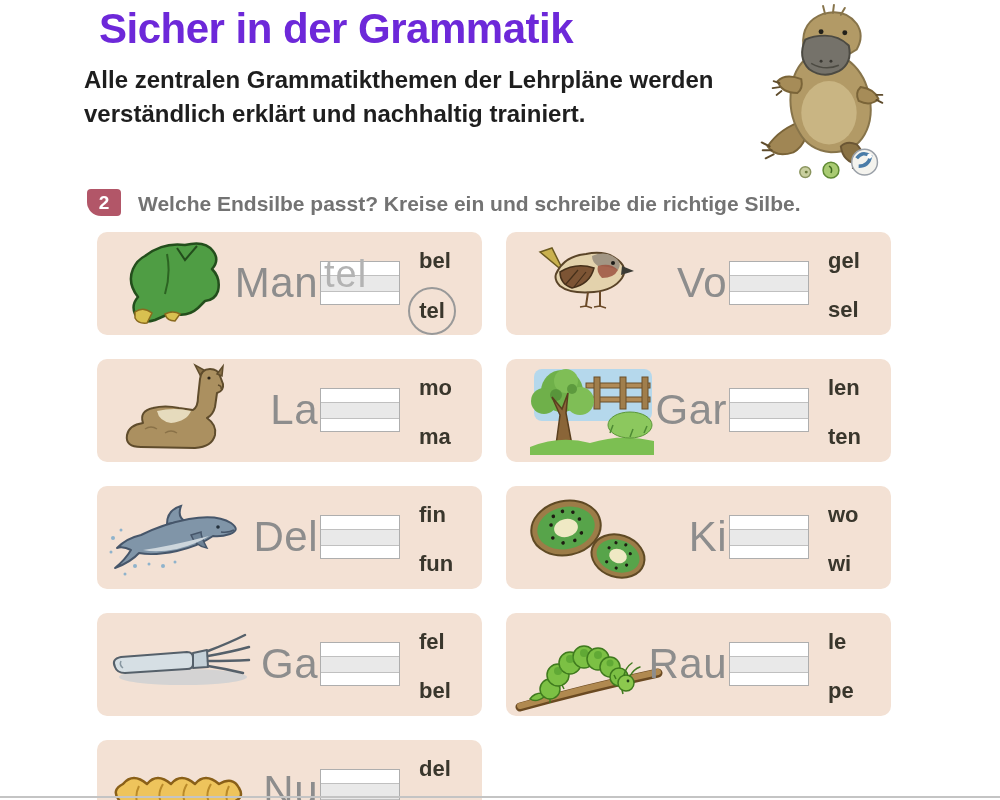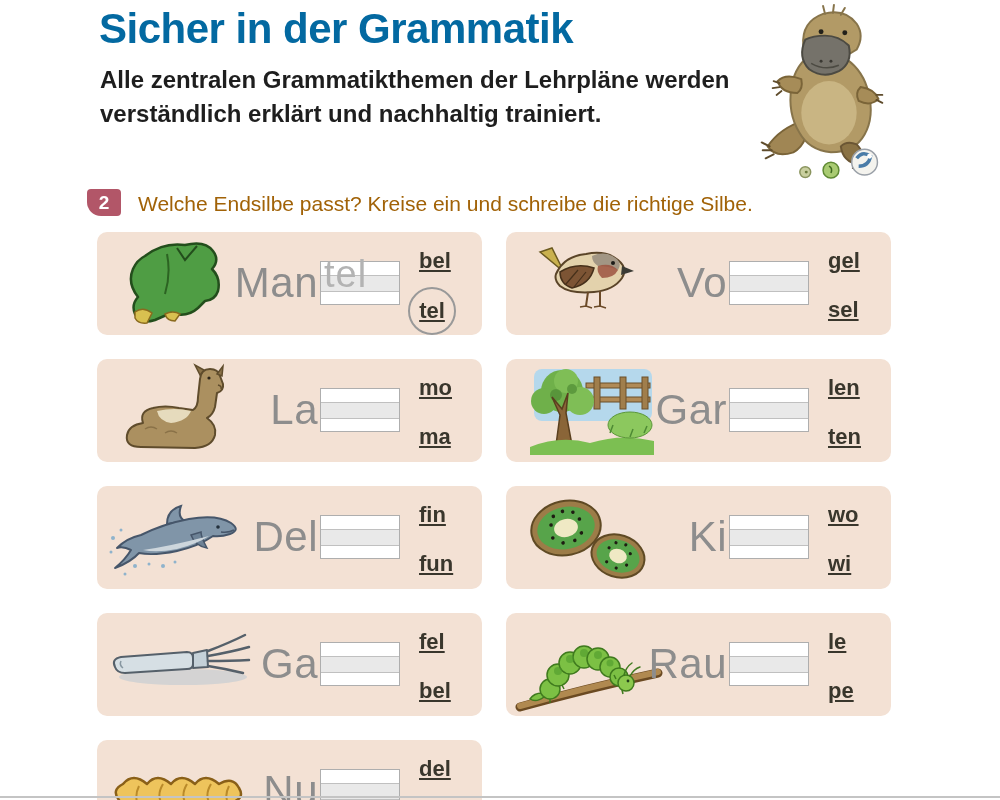--- a/index.html
+++ b/index.html
@@ -3,36 +3,36 @@
 <meta charset="utf-8">
 <style>
   html,body{margin:0;padding:0;}
   body{
     width:1000px;height:800px;position:relative;overflow:hidden;
     background:#ffffff;
     font-family:"Liberation Sans","DejaVu Sans",sans-serif;
   }
   .title{
     position:absolute;left:99px;top:5px;
-    font-size:42px;font-weight:bold;color:#0369a1;letter-spacing:-0.5px;
+    font-size:42px;font-weight:bold;color:#6d28d9;letter-spacing:-0.5px;
   }
   .subtitle{
-    position:absolute;left:100px;top:63px;width:740px;
+    position:absolute;left:84px;top:63px;width:740px;
     font-size:24px;font-weight:bold;color:#1e1e1e;line-height:34px;
   }
   .mascot{position:absolute;left:742px;top:2px;width:172px;height:180px;}
   .badge{
     position:absolute;left:87px;top:189px;width:34px;height:27px;
     background:#b25668;color:#ffffff;font-weight:bold;font-size:19px;
     display:flex;align-items:center;justify-content:center;
     border-radius:4px 4px 4px 14px;
   }
   .instruction{
     position:absolute;left:138px;top:192px;
-    font-size:21px;color:#a16207;
+    font-size:21px;color:#737373;font-weight:bold;
   }
   .cards{
     position:absolute;left:97px;top:232px;
     display:grid;grid-template-columns:385px 385px;
     column-gap:30px;row-gap:12px;gap:24px;
   }
   .card{
     position:relative;width:385px;height:103px;
     background:#f3e1d4;border-radius:10px;
   }
@@ -52,21 +52,20 @@
   }
   .wtext{
     position:absolute;left:3px;top:-7px;
     font-size:38px;line-height:1;color:#b3b3b3;letter-spacing:1px;
     white-space:nowrap;
   }
   .opt{
     position:absolute;left:322px;
     font-size:22px;font-weight:600;color:#39362c;line-height:1;
     white-space:nowrap;
-    text-decoration:underline;
   }
   .opt-top{top:18px;}
   .opt-bottom{top:67px;}
   .opt-bottom.circled{
     left:311px;top:55px;width:44px;height:44px;
     border:2.5px solid #999999;border-radius:50%;
     display:flex;align-items:center;justify-content:center;
   }
   .bottom-rule{
     position:absolute;left:0;top:796px;width:1000px;height:2px;background:#c4c4c4;

